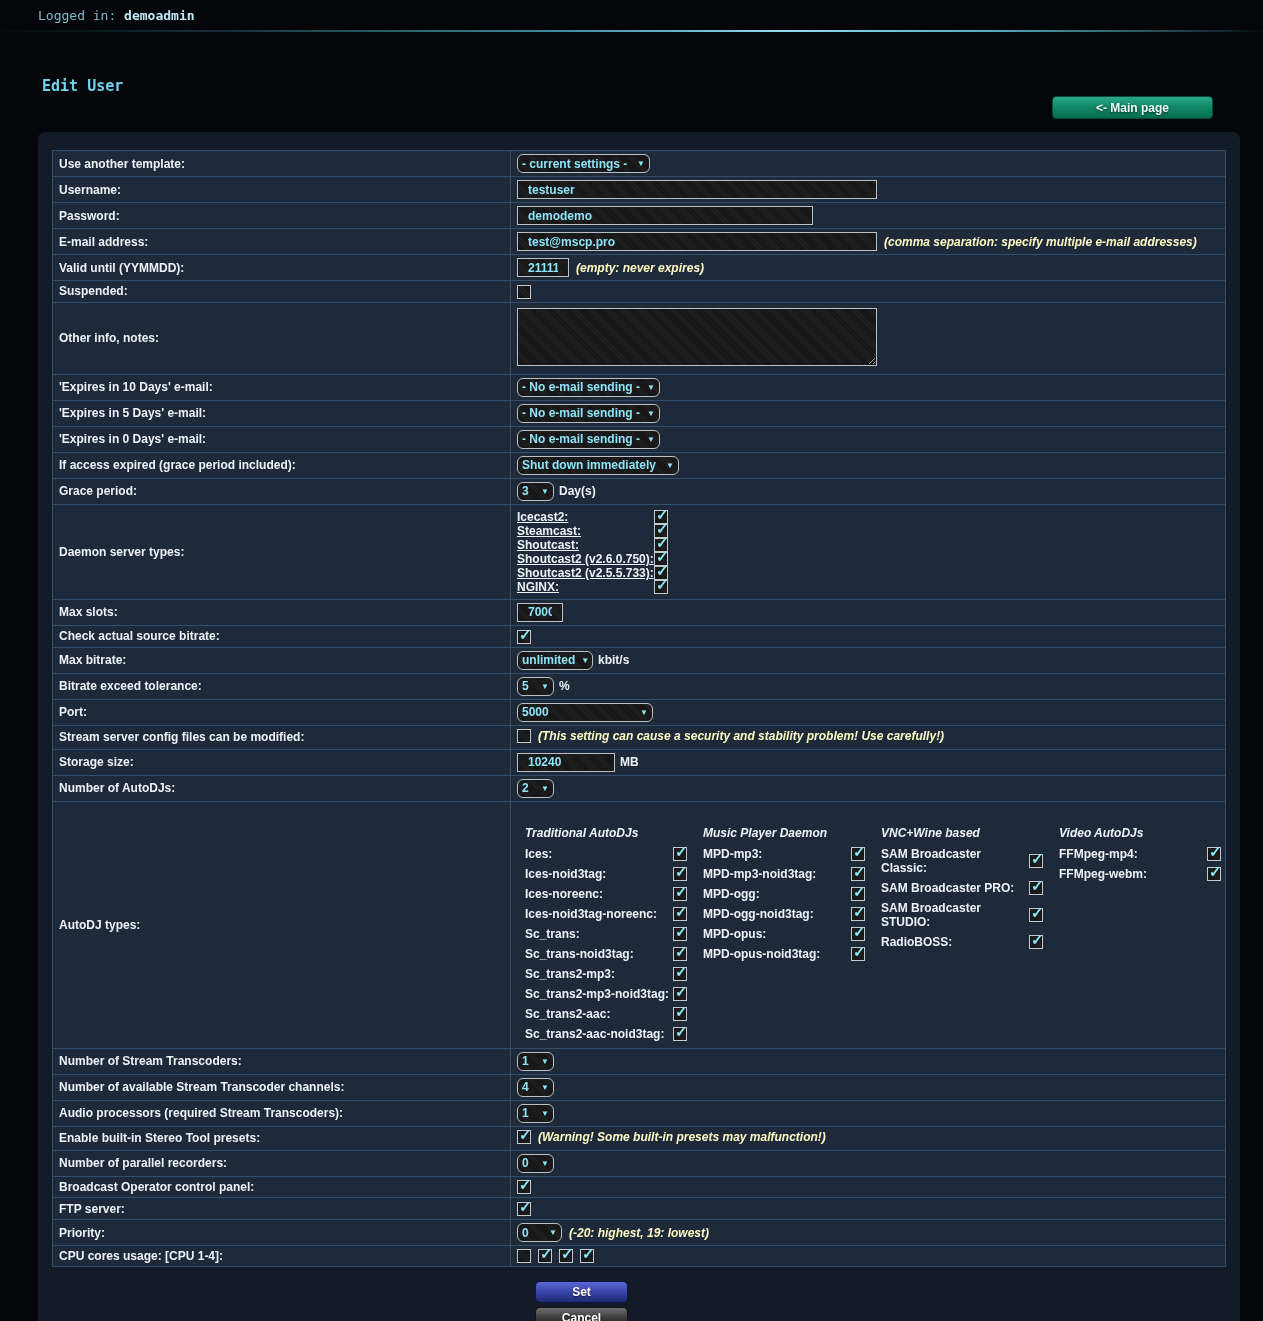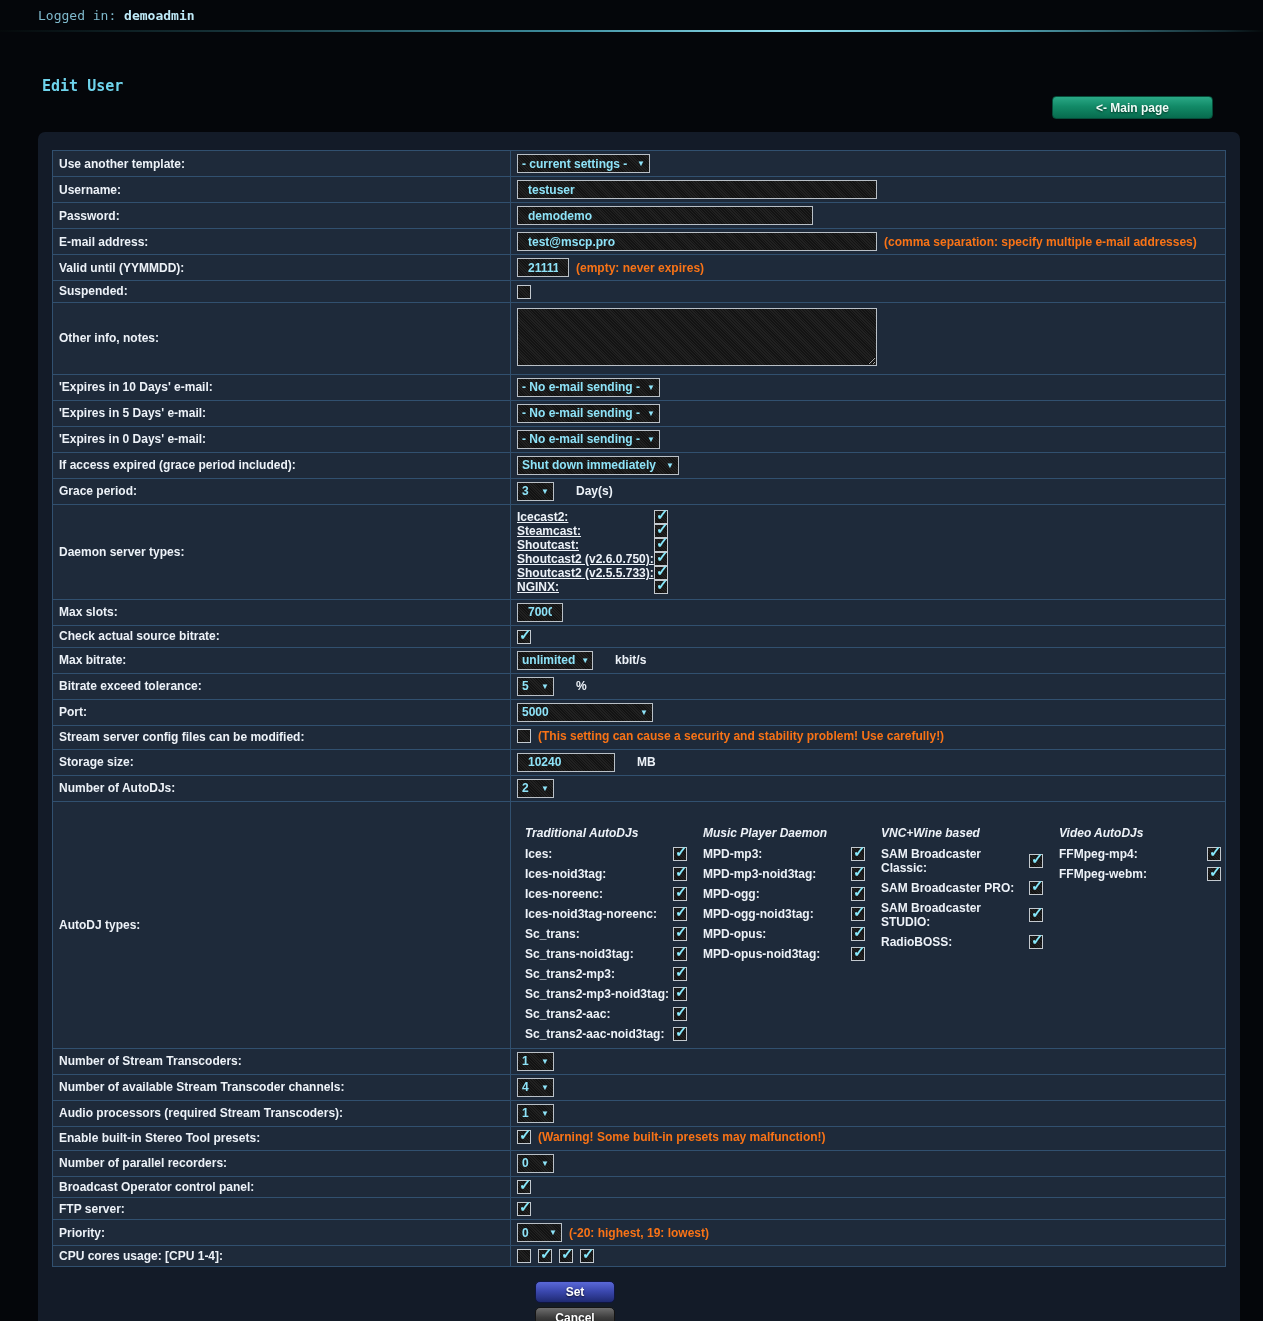--- a/index.html
+++ b/index.html
@@ -24,40 +24,40 @@
   td { border:1px solid #31506f; background:#1e2a3a; padding:3px 6px; vertical-align:middle;
        font:bold 12px "Liberation Sans",sans-serif; color:#edf2f8; }
   td.lbl { width:458px; }
   td.val { }
 
   
   .inp, .sel, textarea.ta {
     background:repeating-linear-gradient(45deg,#131313 0 1px,#212121 1px 2px);
     border:1px solid #b9c0c7; color:#8ee3f8; font:bold 12px "Liberation Sans",sans-serif; }
   .inp { height:19px; padding:0 10px; }
-  .sel { display:inline-flex; align-items:center; justify-content:space-between; height:19px; padding:0 4px; cursor:pointer; vertical-align:middle; }
+  .sel { display:inline-flex; align-items:center; justify-content:space-between; height:19px; padding:0 4px; cursor:pointer; vertical-align:middle;border-radius:6px; }
   .sel .arr { font-size:8px; color:#8ee3f8; margin-left:6px; }
   textarea.ta { width:360px; height:58px; resize:both; margin:2px 0; }
   .cb { position:relative; display:inline-block; width:14px; height:14px; border:1px solid #c3c9cf;
         background:repeating-linear-gradient(45deg,#131313 0 1px,#212121 1px 2px); vertical-align:middle; cursor:pointer; }
   .cb.on::after { content:"\2713"; position:absolute; left:1px; top:-5px; font:bold 15px "Liberation Sans",sans-serif; color:#86e8fa; }
-  .note { font-weight:bold; color:#f97316; margin-left:7px; }
-  .unit { margin-left:22px; }
+  .note { font-style:italic; font-weight:bold; color:#fef9c3; margin-left:7px; }
+  .unit { margin-left:5px; }
   .inline { display:inline-flex; align-items:center; }
 
   
   .cbgrid { display:grid; grid-template-columns:137px 16px; align-items:center; padding:2px 0;text-decoration:underline; }
   .dj-wrap { display:flex; gap:14px; padding:2px 0 4px 8px; align-items:flex-start; }
   .dj-col { display:grid; grid-template-columns:148px 16px; row-gap:6px; align-items:center; }
   .dj-head { grid-column:1 / span 2; text-align:left; font-style:italic; font-weight:bold; padding-bottom:1px;margin-top:19px; }
   .cpu-row { display:flex; gap:7px; align-items:center; }
 
   
   .actions { margin:14px 0 0 483px; display:flex; flex-direction:column; gap:4px; width:80px; }
-  .btn-set, .btn-cancel { width:80px; height:22px; border-radius:5px; color:#fff;
+  .btn-set, .btn-cancel { width:93px; height:22px; border-radius:5px; color:#fff;
      font:bold 12px "Liberation Sans",sans-serif; text-shadow:0 1px 2px rgba(0,0,0,.7); cursor:pointer; }
   .btn-set { border:1px solid #10163f; background:linear-gradient(#5a68d8,#3a47ad 48%,#1f2a72); }
   .btn-cancel { border:1px solid #141414; background:linear-gradient(#6e6e6e,#3d3d3d 48%,#1c1c1c); }
 </style>
 </head>
 <body>
 
 <div class="topbar">
   <span>Logged in:</span>
   <b>demoadmin</b>

